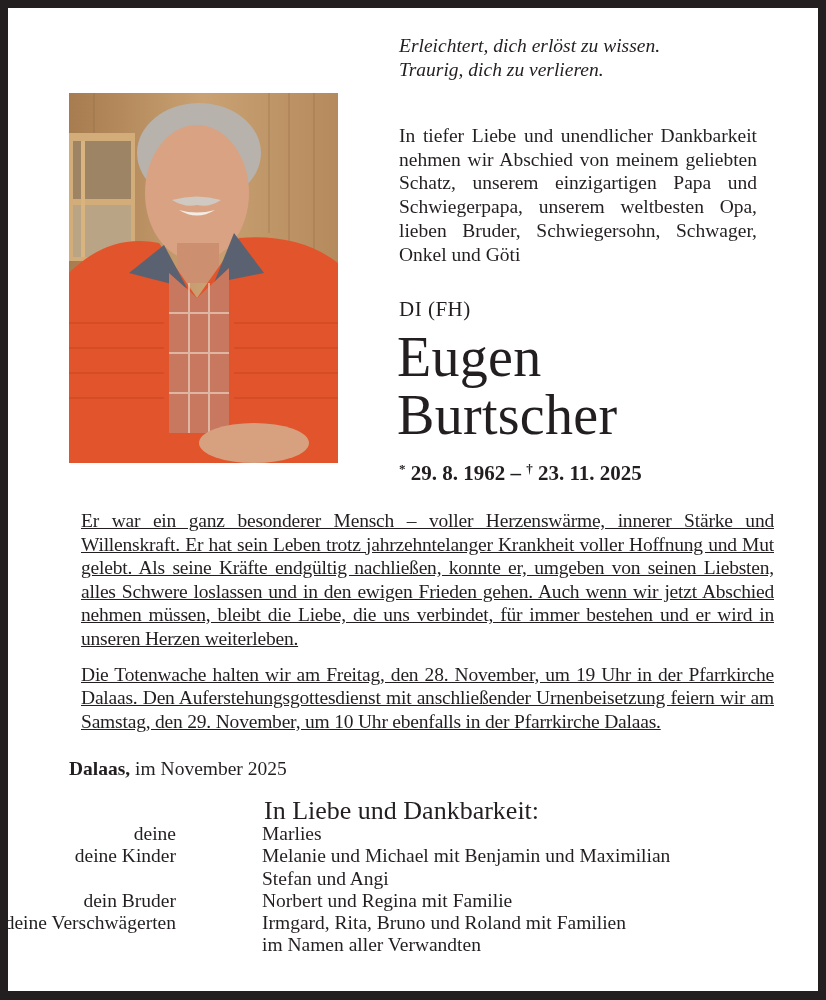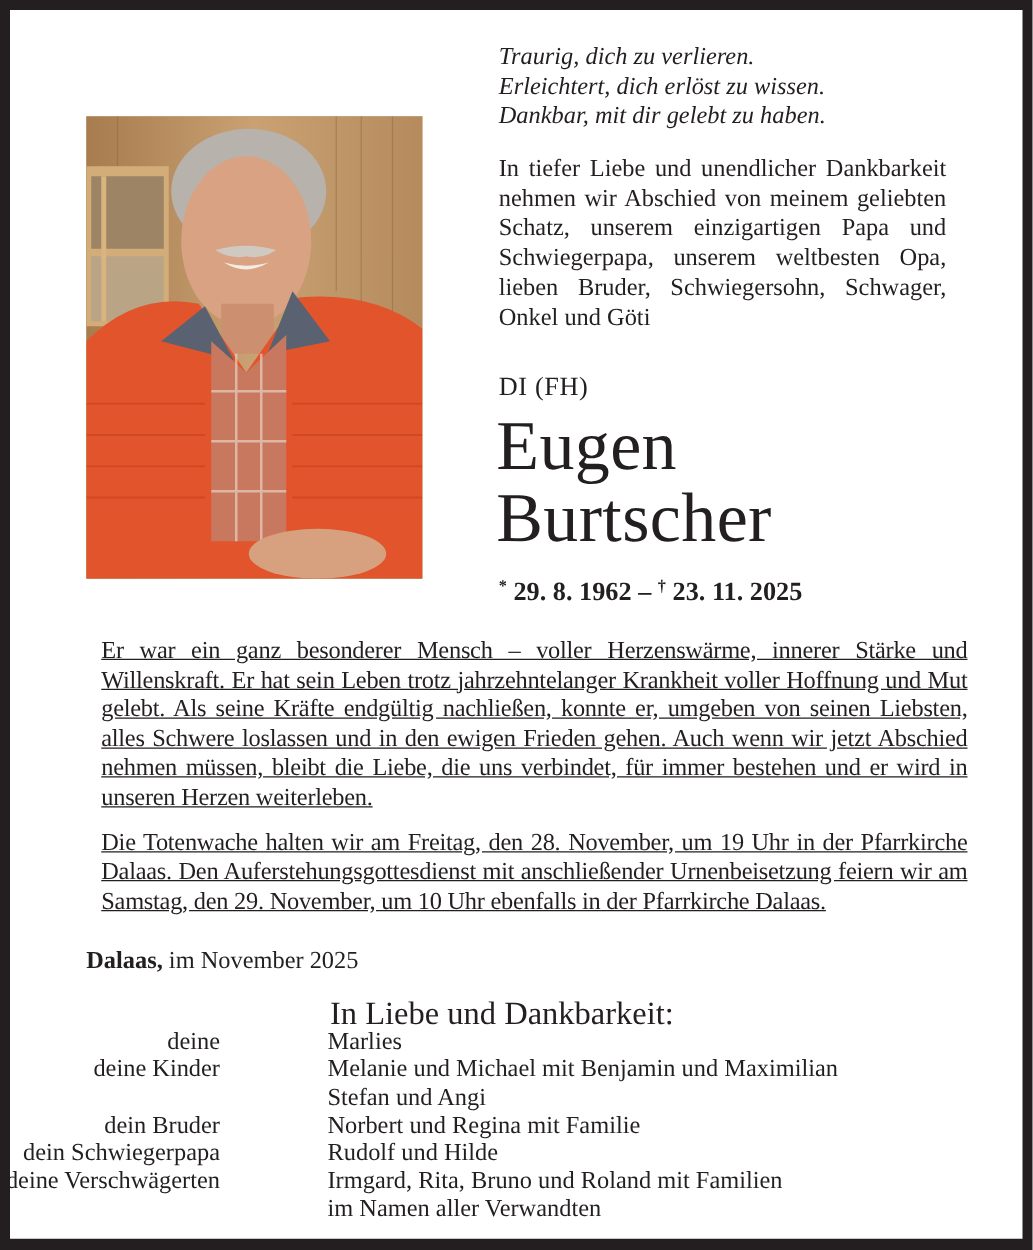--- a/index.html
+++ b/index.html
@@ -184,23 +184,22 @@
         <line x1="165" y1="255" x2="269" y2="255"></line>
         <line x1="165" y1="280" x2="269" y2="280"></line>
         <line x1="165" y1="305" x2="269" y2="305"></line>
       </g>
 
       <ellipse cx="185" cy="350" rx="55" ry="20" fill="#d7a07f"></ellipse>
     </svg>
   </div>
 
   <div class="motto">
+    <div>Erleichtert, dich erlöst zu wissen.</div>
     <div>Traurig, dich zu verlieren.</div>
-    <div>Erleichtert, dich erlöst zu wissen.</div>
-    <div>Dankbar, mit dir gelebt zu haben.</div>
   </div>
 
   <div class="intro">In tiefer Liebe und unendlicher Dankbarkeit nehmen wir Abschied von meinem geliebten Schatz, unserem einzigartigen Papa und Schwiegerpapa, unserem weltbesten Opa, lieben Bruder, Schwiegersohn, Schwager, Onkel und Göti</div>
 
   <div class="title-prefix">DI (FH)</div>
 
   <div class="name">
     <div>Eugen</div>
     <div>Burtscher</div>
   </div>
@@ -234,24 +233,20 @@
       </div>
       <div class="row">
         <span class="rel"></span>
         <span class="names"><b>Stefan</b><span> und </span><b>Angi</b></span>
       </div>
       <div class="row">
         <span class="rel">dein Bruder</span>
         <span class="names"><b>Norbert</b><span> und </span><b>Regina</b><span> mit Familie</span></span>
       </div>
       <div class="row">
-        <span class="rel">dein Schwiegerpapa</span>
-        <span class="names"><b>Rudolf</b><span> und </span><b>Hilde</b></span>
-      </div>
-      <div class="row">
         <span class="rel">deine Verschwägerten</span>
         <span class="names"><b>Irmgard, Rita, Bruno</b><span> und </span><b>Roland</b><span> mit Familien</span></span>
       </div>
       <div class="row">
         <span class="rel"></span>
         <span class="names"><span>im Namen aller Verwandten</span></span>
       </div>
     </div>
 
 </div>

